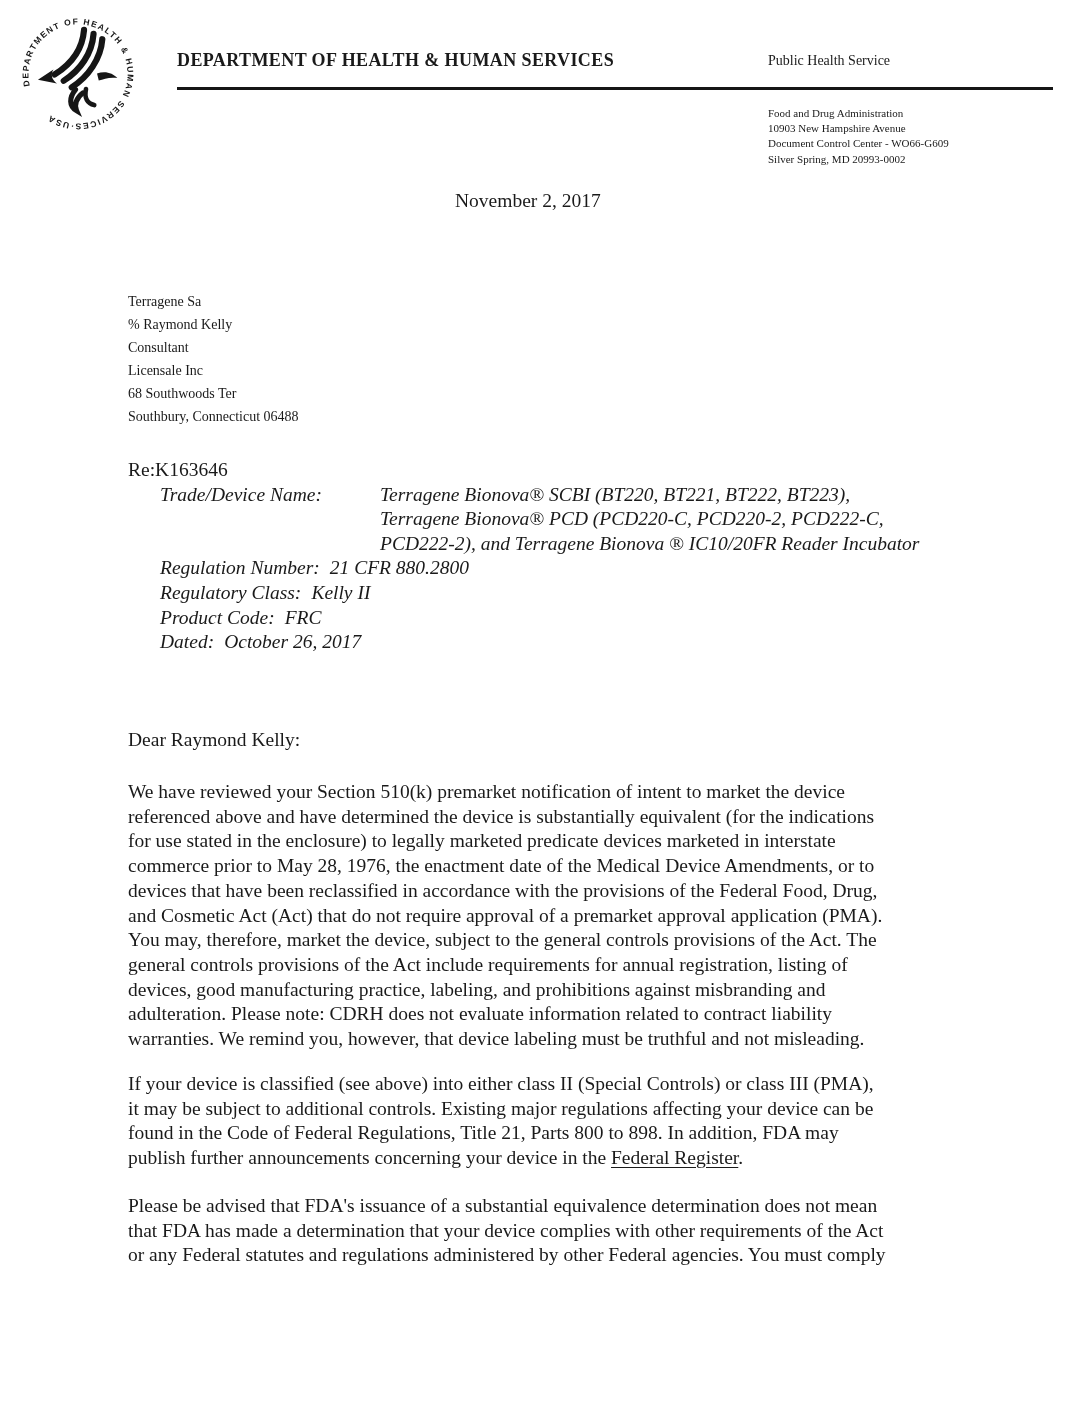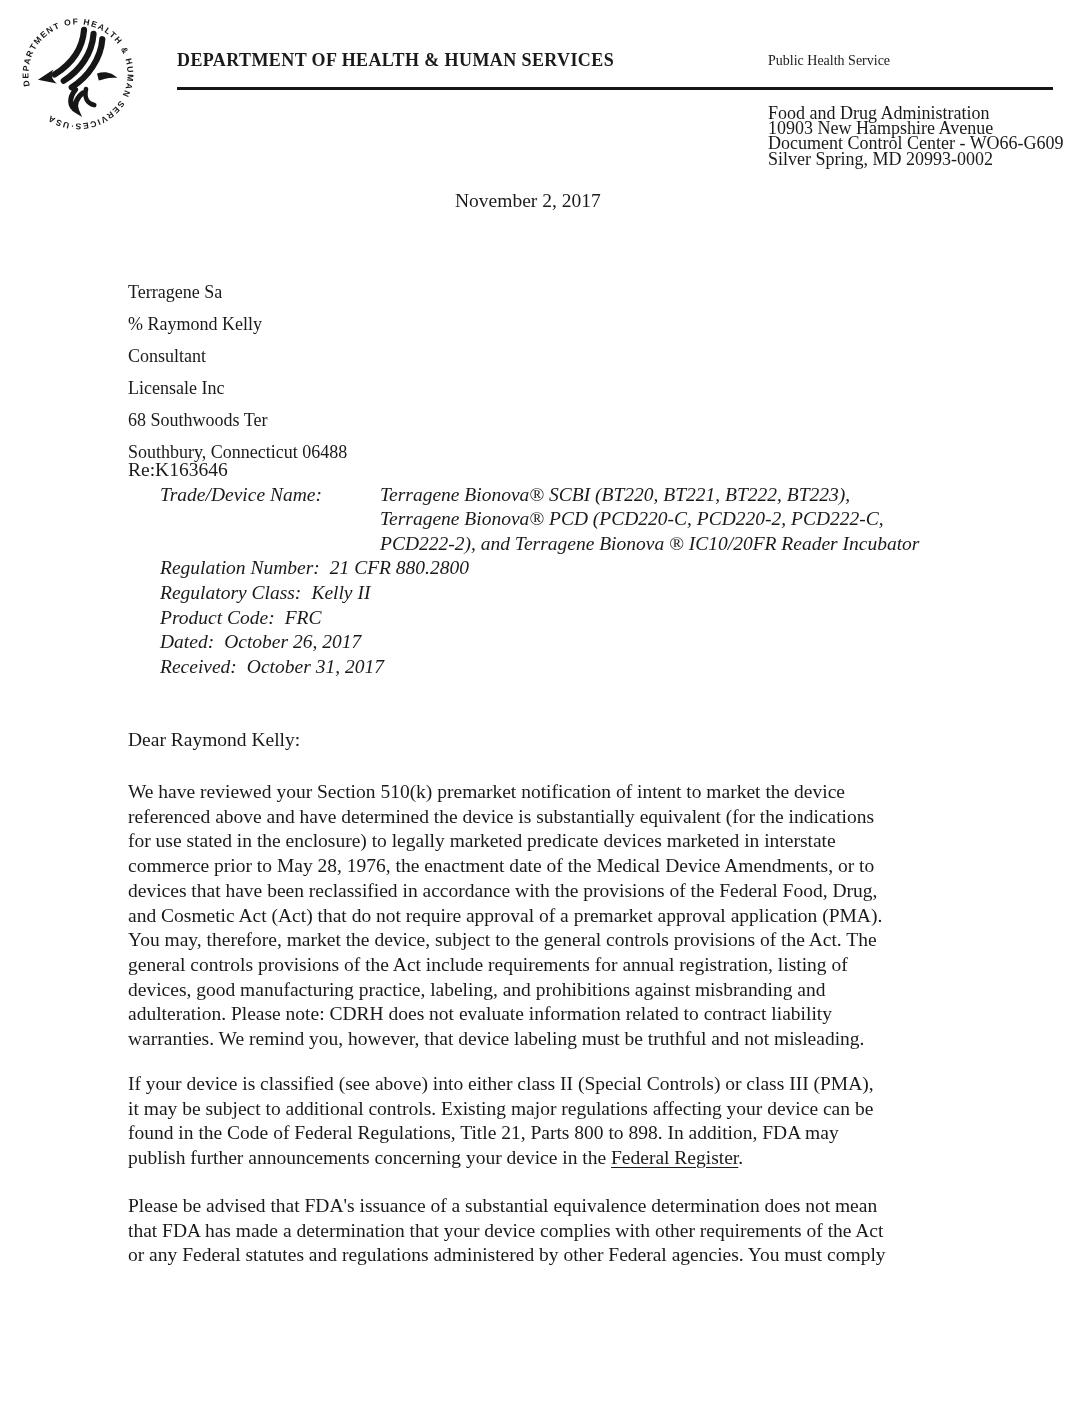--- a/index.html
+++ b/index.html
@@ -46,37 +46,37 @@
     left: 177px;
     top: 87px;
     width: 876px;
     height: 3px;
     background: #161616;
   }
   .fda-block {
     position: absolute;
     left: 768px;
     top: 106px;
-    font-size: 18px;
+    font-size: 11px;
     line-height: 15.2px;
     white-space: pre-line;
   }
   .date-line {
     position: absolute;
     left: 455px;
     top: 190px;
     font-size: 19.5px;
   }
   
   .recipient {
     position: absolute;
     left: 128px;
-    top: 276px;
-    font-size: 18px;
-    line-height: 32px;
+    top: 290px;
+    font-size: 14px;
+    line-height: 23px;
     white-space: pre-line;
   }
   .reference {
     position: absolute;
     left: 128px;
     top: 458px;
     font-size: 19.5px;
     line-height: 24.6px;
   }
   .ref-row { display: flex; }
@@ -168,24 +168,20 @@
       <span>Kelly II</span>
     </div>
     <div class="ref-indent">
       <span class="ref-label">Product Code:</span>
       <span>FRC</span>
     </div>
     <div class="ref-indent">
       <span class="ref-label">Dated:</span>
       <span>October 26, 2017</span>
     </div>
-    <div class="ref-indent">
-      <span class="ref-label">Received:</span>
-      <span>October 31, 2017</span>
-    </div>
   </div>
 
   <div class="salutation">Dear Raymond Kelly:</div>
 
   <div class="para para-1">We have reviewed your Section 510(k) premarket notification of intent to market the device
 referenced above and have determined the device is substantially equivalent (for the indications
 for use stated in the enclosure) to legally marketed predicate devices marketed in interstate
 commerce prior to May 28, 1976, the enactment date of the Medical Device Amendments, or to
 devices that have been reclassified in accordance with the provisions of the Federal Food, Drug,
 and Cosmetic Act (Act) that do not require approval of a premarket approval application (PMA).

